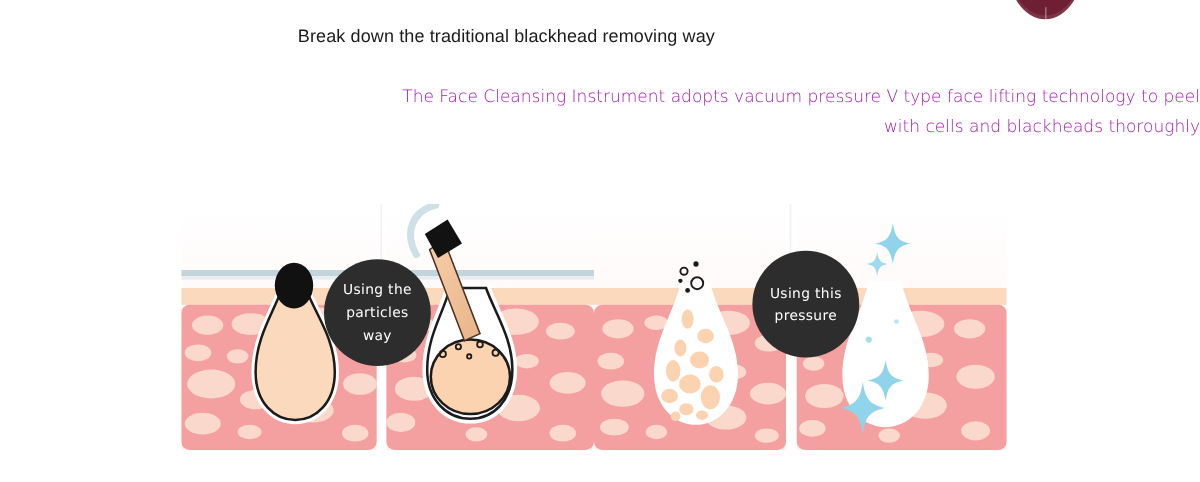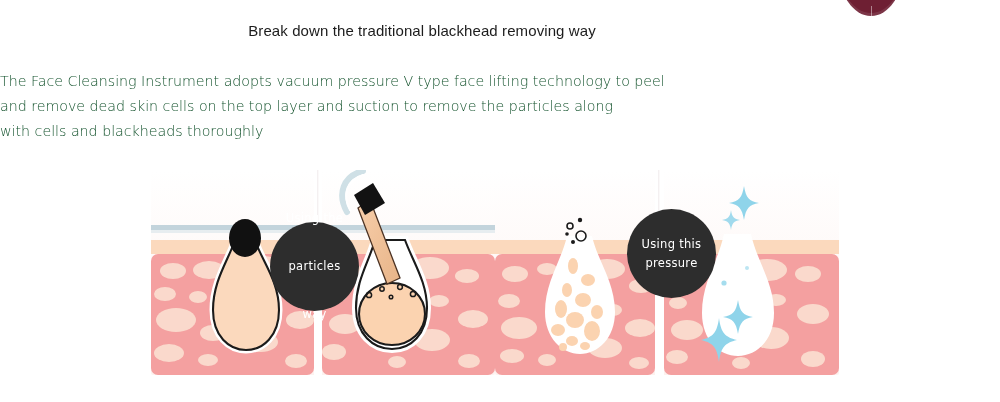--- a/index.html
+++ b/index.html
@@ -48,24 +48,24 @@
     font-weight: 400;
     letter-spacing: 0.1px;
     color: #1c1c1c;
     font-family: "Liberation Sans", sans-serif;
   }
   .subcopy {
     position: absolute;
     top: 69px;
     left: 0;
     width: 1000px;
-    text-align: left;
+    text-align: right;
     font-size: 14.2px;
     line-height: 25px;
-    color: #14532d;
+    color: #a21caf;
     font-family: "DejaVu Sans", sans-serif;
     font-weight: 300;
   }
   .subcopy .line { display: block; white-space: nowrap; }
 
   
   .panels {
     position: absolute;
     top: 170px;
     left: 151px;
@@ -97,43 +97,41 @@
     text-align: center;
     font-family: "DejaVu Sans", sans-serif;
     font-size: 11.5px;
     line-height: 19px;
     letter-spacing: 0.3px;
   }
   .badge span { display: block; white-space: nowrap; }
 
   .badge-ordinary {
     left: 270px;
-    top: 222px;
+    top: 216px;
     width: 89px;
     height: 89px;
-    gap: 29px;
   }
   .badge-product {
     left: 627px;
     top: 209px;
     width: 89px;
     height: 89px;
     text-align: center;
   }
 </style>
 </head>
 <body>
 
 <div class="corner-blob"></div>
 
 <h1 class="heading">Break down the traditional blackhead removing way</h1>
 
 <div class="subcopy">
   <span class="line">The Face Cleansing Instrument adopts vacuum pressure V type face lifting technology to peel</span>
-  <span class="line">and remove dead skin cells on the top layer and suction to remove the particles along</span>
   <span class="line">with cells and blackheads thoroughly</span>
 </div>
 
 <div class="panels">
 
   <div class="panel panel-left">
     <svg width="344" height="205" viewBox="0 0 344 205" xmlns="http://www.w3.org/2000/svg">
       <defs>
         <clipPath id="clipL">
             <rect x="0" y="0" width="344" height="205" rx="2"></rect>

